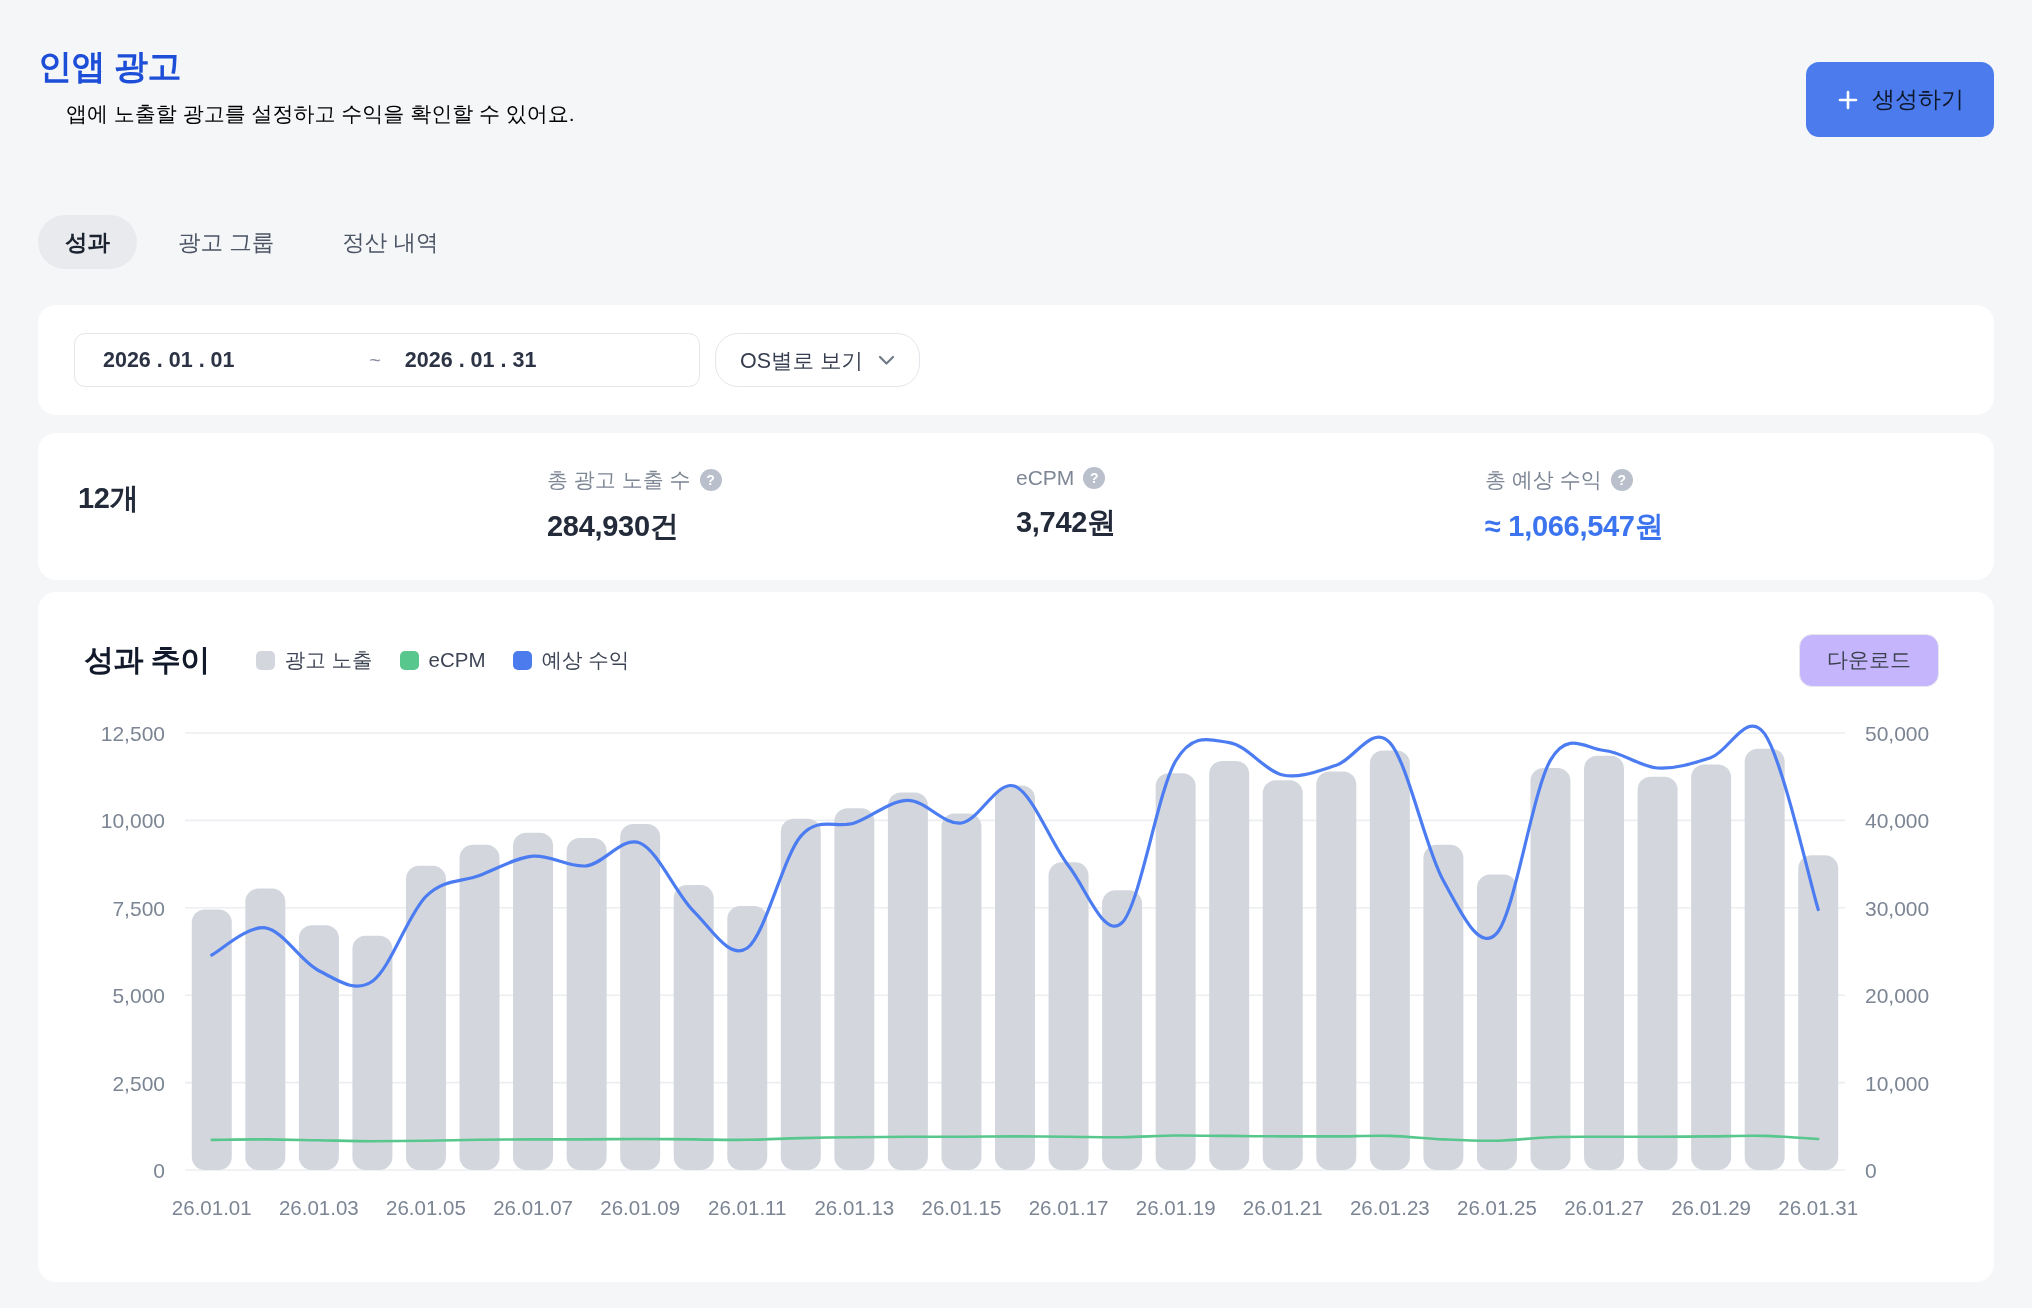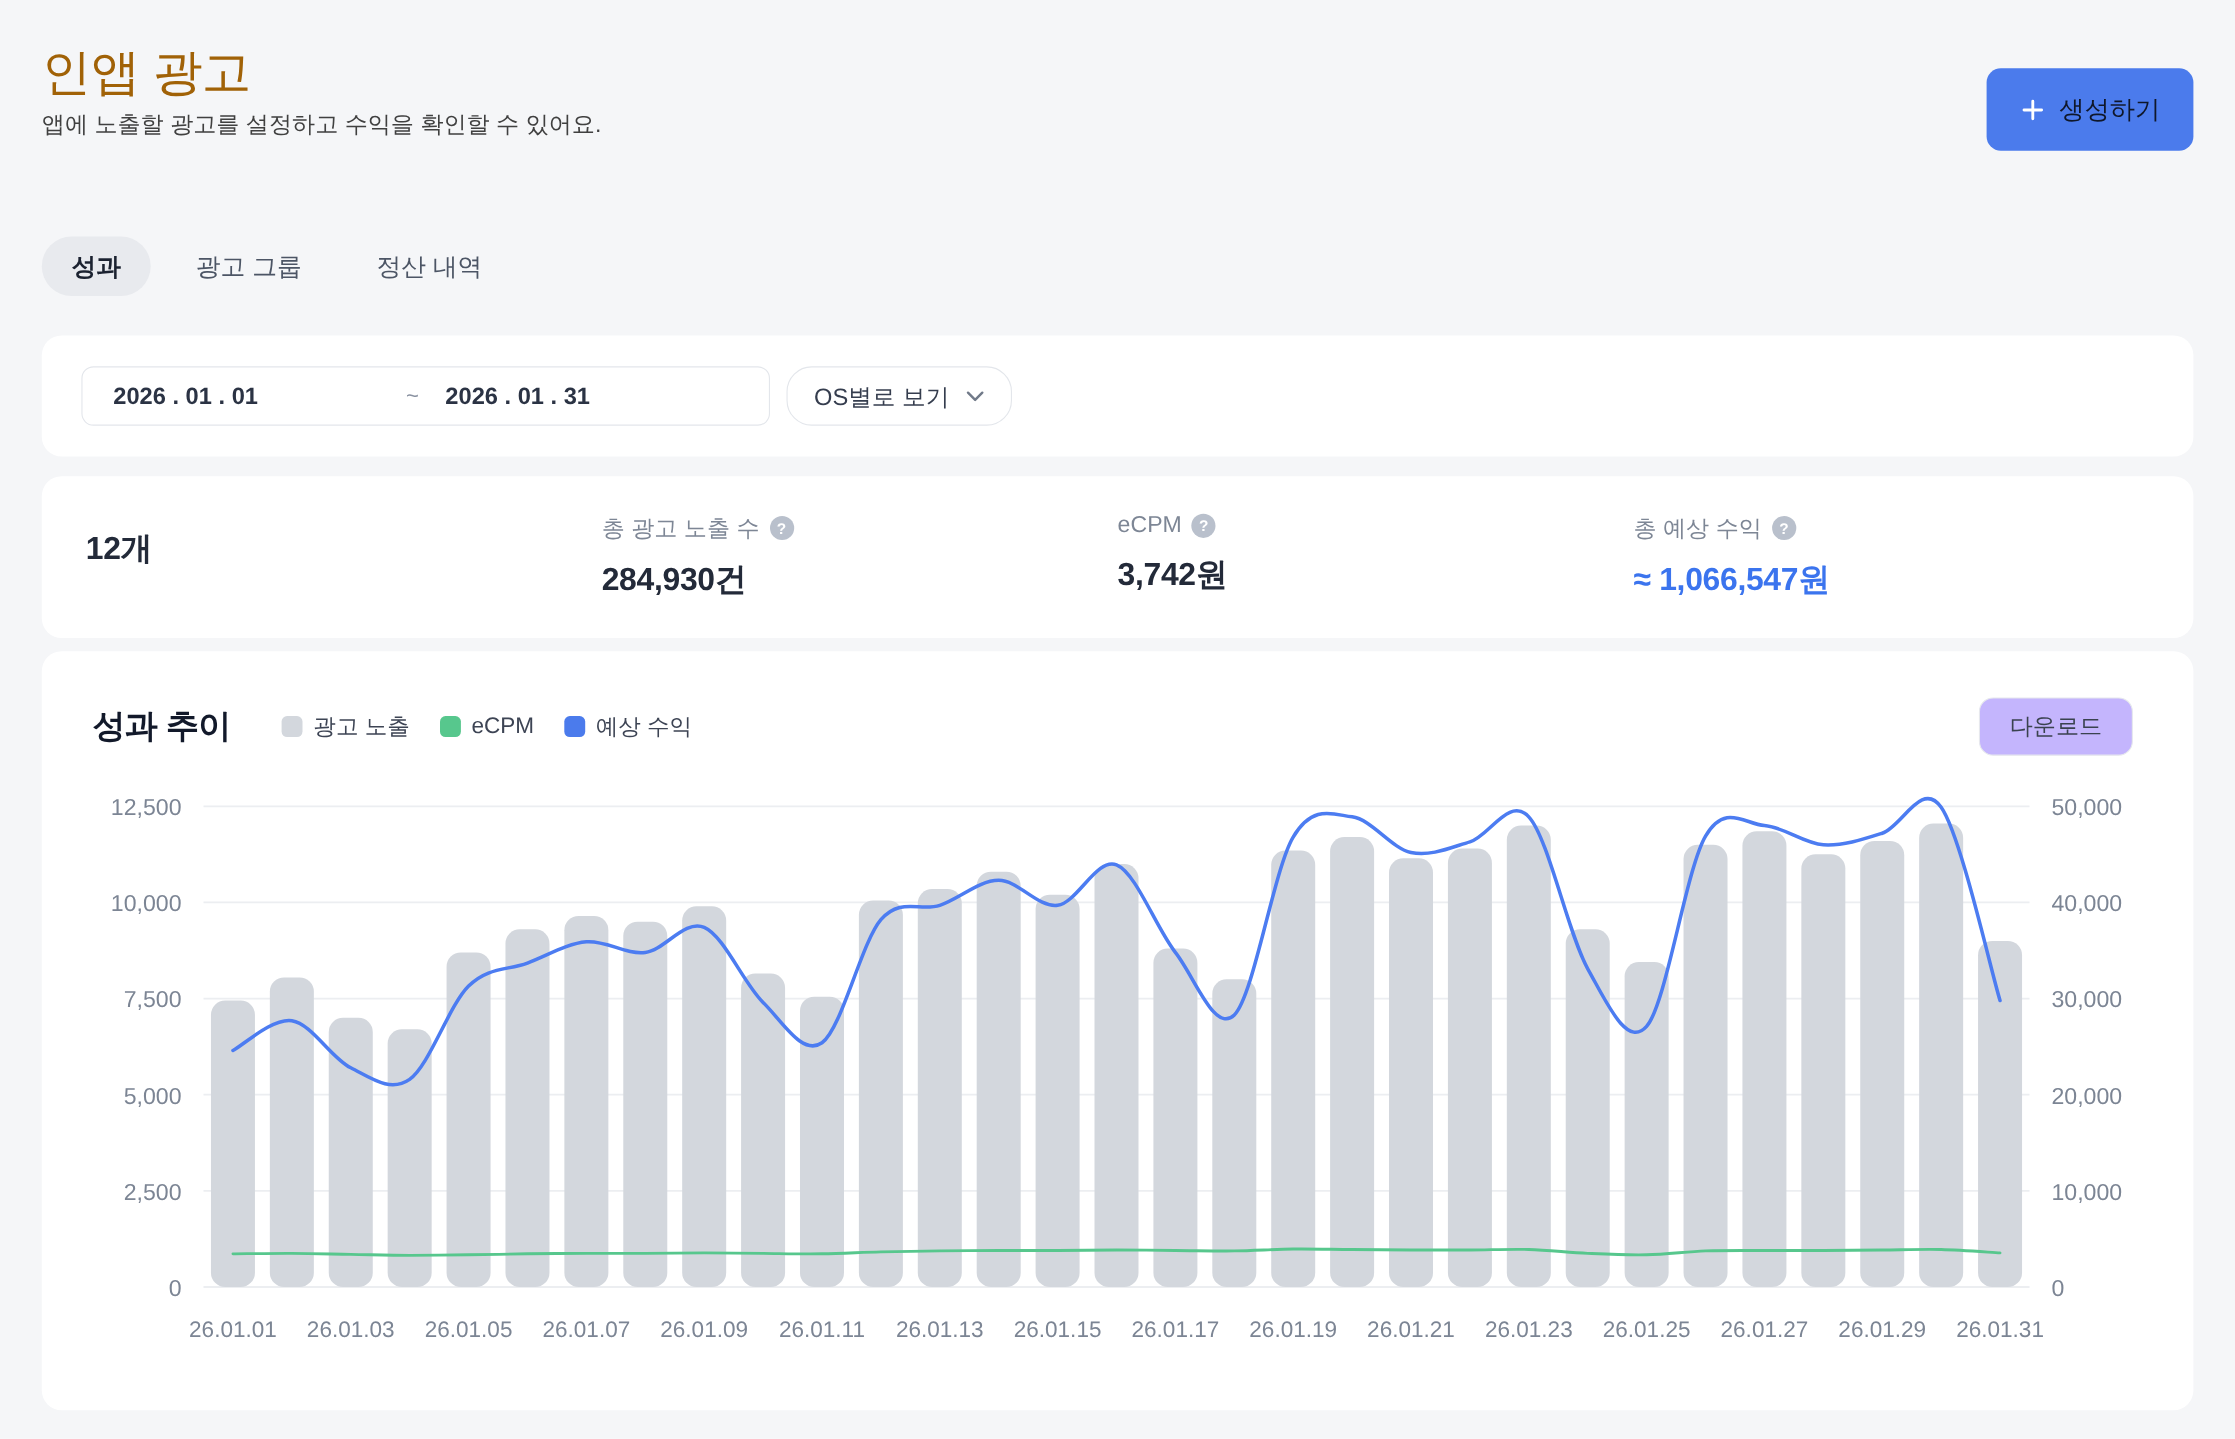--- a/index.html
+++ b/index.html
@@ -1,22 +1,22 @@
 <!DOCTYPE html>
 <html><head>
 <meta charset="utf-8">
 <style>
   * { margin:0; padding:0; box-sizing:border-box; font-family:"Liberation Sans", sans-serif; }
   html,body { width:2032px; height:1308px; }
   body { background:#f5f6f8; overflow:hidden; }
   .page { width:2032px; height:1308px; padding:44px 38px 0 38px; }
 
   .header { display:flex; justify-content:space-between; align-items:flex-start; }
-  .page-title { font-size:45px; font-weight:normal; color:#a16207; line-height:44px; letter-spacing:-0.5px; }
-  .page-subtitle { font-size:21px; color:#404040; margin-top:11px; line-height:30px; }
+  .page-title { font-size:34px; font-weight:bold; color:#1d4ed8; line-height:44px; letter-spacing:-0.5px; }
+  .page-subtitle { font-size:21px; color:#000000; margin-top:11px; line-height:30px;margin-left:28px; }
   .create-btn { display:flex; align-items:center; gap:12px; margin-top:18px;
     background:#4b7bec; color:#0f172a; border:none; border-radius:13px;
     height:75px; padding:0 30px; font-size:23px; cursor:pointer; }
   .create-btn svg { display:block; }
 
   .tabs { display:flex; gap:14px; margin-top:78px; }
   .tab { height:54px; padding:0 27px; border:none; background:transparent; border-radius:27px;
     font-size:22.5px; color:#4c5565; cursor:pointer; }
   .tab.active { background:#e8eaee; color:#1b2230; font-weight:bold; }
 

